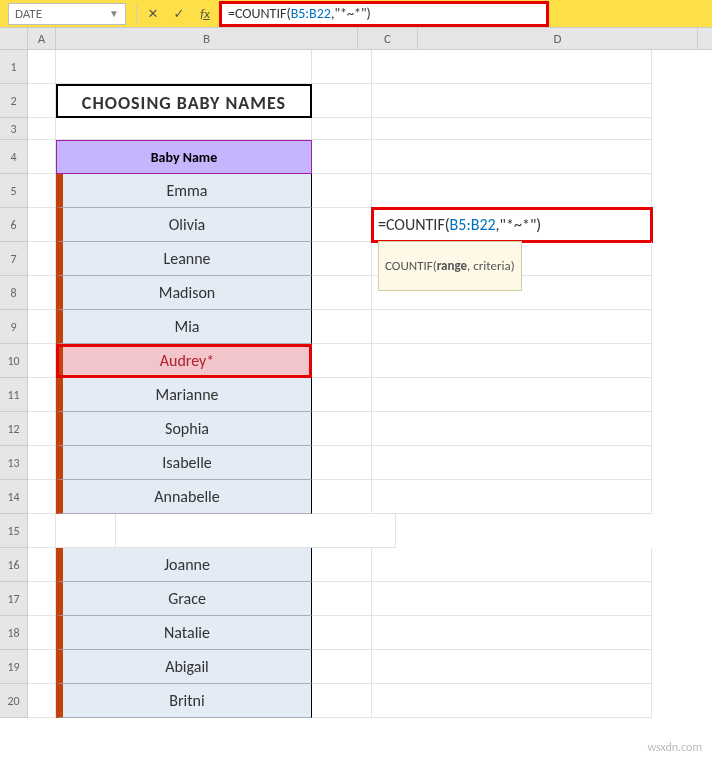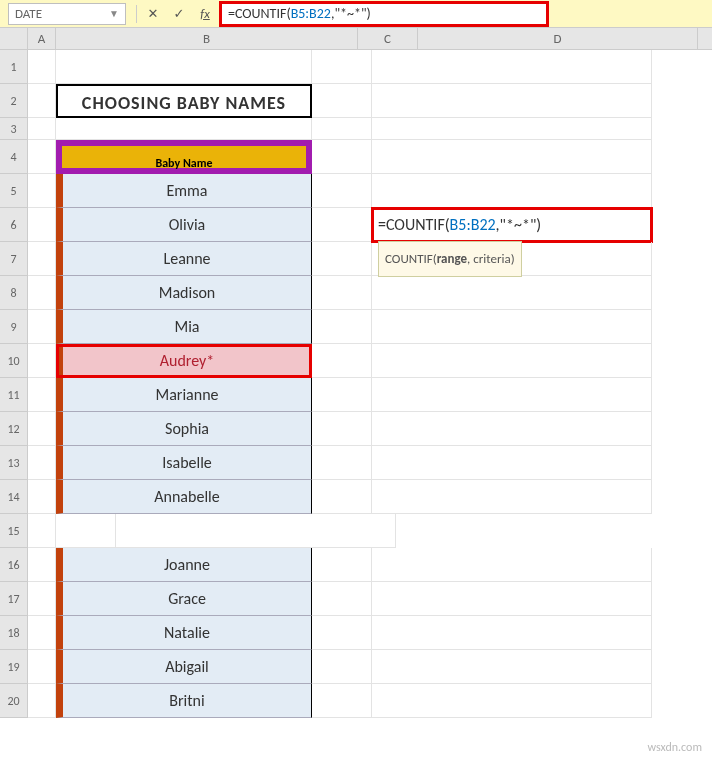--- a/index.html
+++ b/index.html
@@ -13,21 +13,21 @@
       font-size: 14px;
       color: #333;
     }
 
     
     .formula-bar-area {
       display: flex;
       align-items: center;
       height: 28px;
       border-bottom: 1px solid #ccc;
-      background: #fef9c3;
+      background: #fde047;
     }
     .name-box {
       width: 118px;
       height: 22px;
       background: #fff;
       border: 1px solid #bfbfbf;
       display: flex;
       align-items: center;
       padding: 0 6px;
       margin: 0 4px 0 8px;
@@ -122,25 +122,25 @@
       border-top: 2px solid #000;
       border-bottom: 2px solid #000;
       border-left: 2px solid #000;
       border-right: 2px solid #000;
       background:#fff;
       letter-spacing: 1px;
     }
 
     
     .tbl-header {
-      background: #eab308;
+      background: #c4b5fd;
       font-weight: bold;
-      font-size: 12px;
+      font-size: 14px;
       color: #000;
-      border: 6px solid #a21caf;
+      border: 1px solid #a21caf;
     }
 
     
     .data-cell {
       background: #e3ecf5;
       border-left: 7px solid #c2410c;
       border-right: 1px solid #000;
       border-bottom: 1px solid #aab;
       font-size: 16px;
       color: #333;
@@ -161,21 +161,21 @@
       background: #fff;
       font-size: 16px;
     }
     .active-edit .range-ref { color: #0070c0; }
     .tooltip-hint {
       position: absolute;
       top: 100%;
       left: 6px;
       background: #fef9e7;
       border: 1px solid #cfcfa0;
-      padding: 0 6px;
+      padding: 7px 6px;
       font-size: 13px;
       color: #555;
       z-index: 5;
       white-space: nowrap;
     }
     .tooltip-hint b { font-weight: bold; }
 
     .watermark {
       position: absolute;
       right: 10px;

